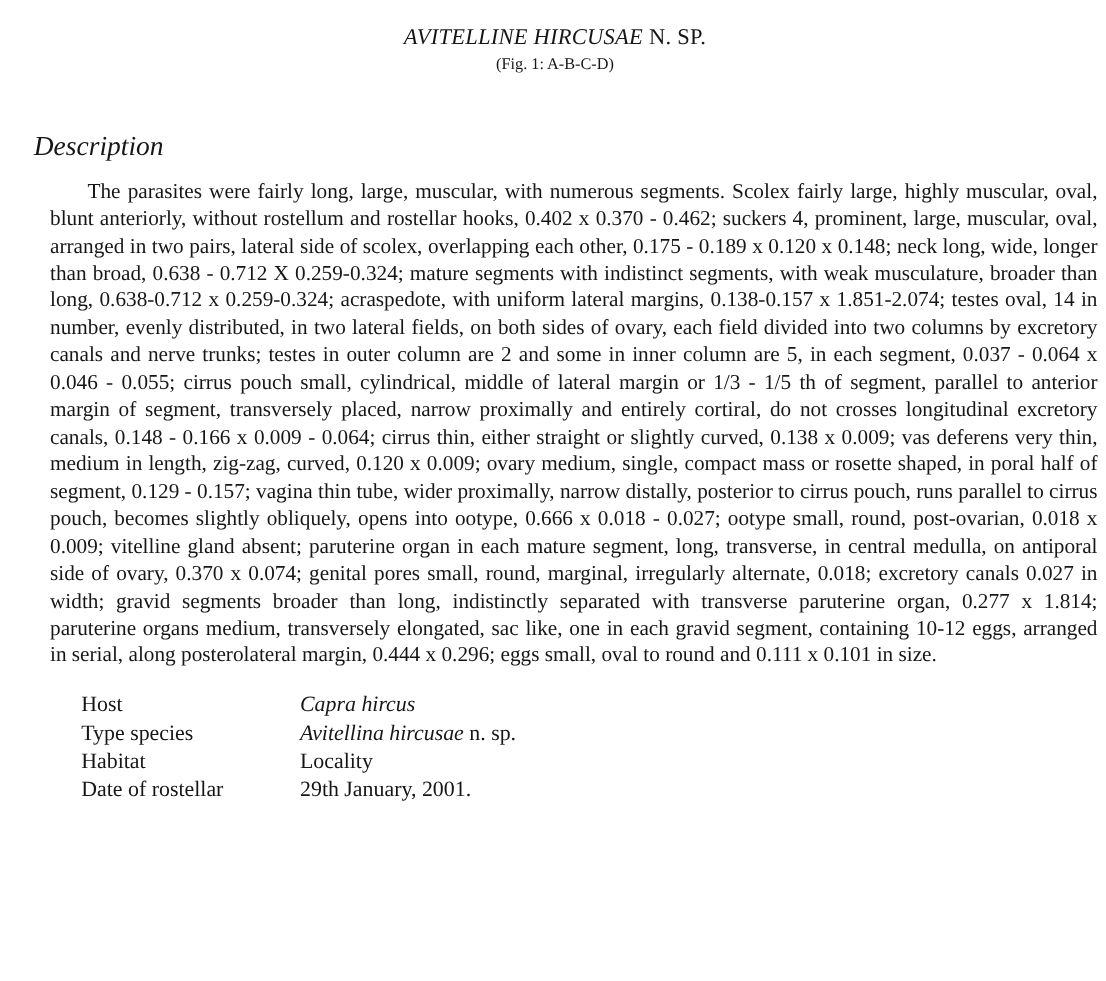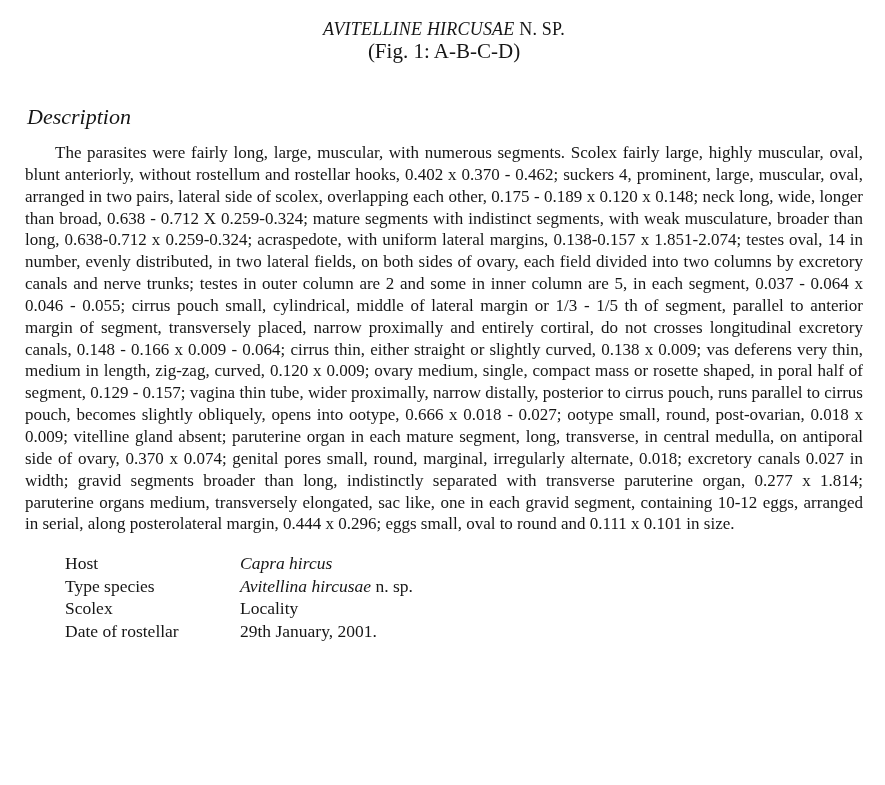--- a/index.html
+++ b/index.html
@@ -24,33 +24,33 @@
     line-height: 22px;
     margin-top: 4px;
     letter-spacing: 0.2px;
   }
   .title-line .italic {
     font-style: italic;
     text-align: center;
   }
   .subtitle-line {
     text-align: center;
-    font-size: 21px;
+    font-size: 13px;
     line-height: 18px;
     margin-top: 2px;
   }
   .section-heading {
     font-style: italic;
     font-weight: normal;
     font-size: 22px;
     margin: 44px 0 1px 2px;
     line-height: 26px;
   }
   .body-text {
-    margin: 12px 0 0 0;
+    margin: 12px 0 0 15px;
     font-size: 17px;
     line-height: 21.85px;
     text-align: justify;
     text-indent: 30px;
     width: 838px;
   }
   .italic { font-style: italic; }
   .details-table {
     margin: 17px 0 0 40px;
     font-size: 17.5px;
@@ -88,21 +88,21 @@
       <span class="detail-label">Host</span>
       <span class="detail-value"><span class="italic">Capra hircus</span><span></span></span>
     </div>
 
     <div class="detail-row">
       <span class="detail-label">Type species</span>
       <span class="detail-value"><span class="italic">Avitellina hircusae</span><span> n. sp.</span></span>
     </div>
 
     <div class="detail-row">
-      <span class="detail-label">Scolex</span>
+      <span class="detail-label">Habitat</span>
       <span class="detail-value"><span class="italic"></span><span>Locality</span></span>
     </div>
 
 
     <div class="detail-row">
       <span class="detail-label">Date of rostellar</span>
       <span class="detail-value"><span class="italic"></span><span>29th January, 2001.</span></span>
     </div>
 
   </div>

